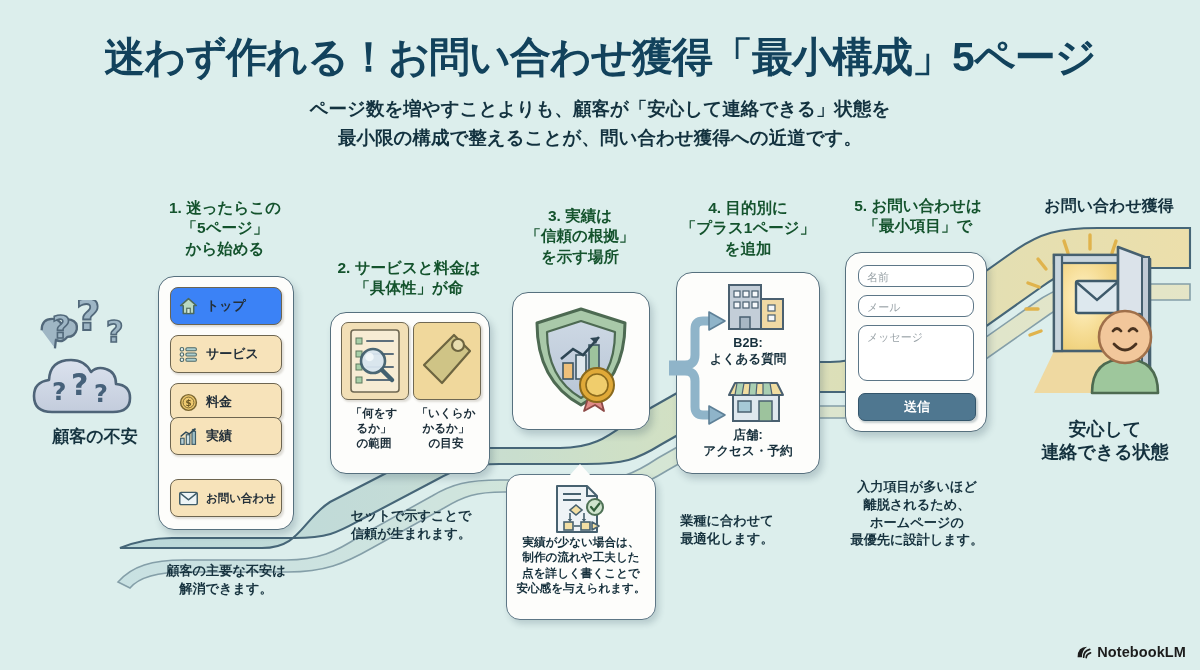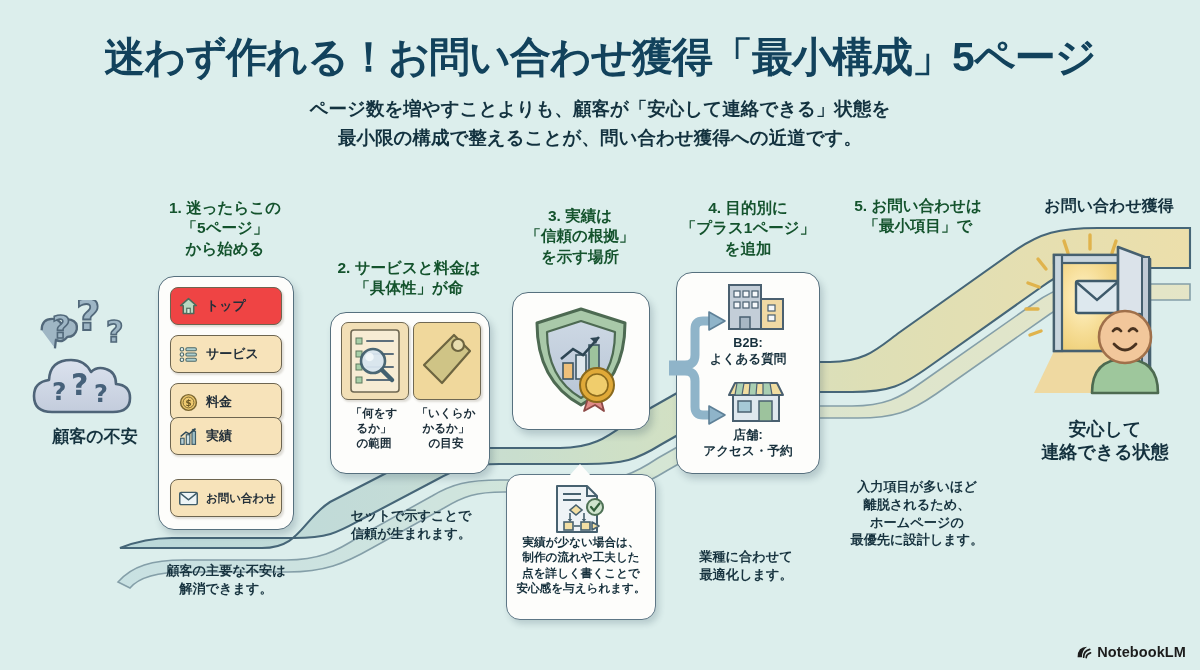--- a/index.html
+++ b/index.html
@@ -51,21 +51,21 @@
 
   
   #card1{left:158px;top:276px;width:134px;height:252px;}
   .menu-item{
     position:absolute;left:11px;width:112px;height:38px;
     border:1.4px solid #6d6550;border-radius:8px;
     display:flex;align-items:center;gap:7px;padding-left:7px;box-sizing:border-box;
     font-size:13px;font-weight:bold;color:#24303a;
     box-shadow:1.5px 2px 2px rgba(90,80,55,.18);
   }
-  .menu-item.accent{background:#ef4444;}
+  .menu-item.accent{background:#3b82f6;}
   .menu-item.plain{background:#f7e3ba;}
   .mi-label{white-space:nowrap;}
 
   
   #card2{left:330px;top:312px;width:158px;height:160px;}
   .sub-tile{
     position:absolute;top:9px;width:66px;height:76px;border-radius:7px;
     border:1.3px solid #6f6853;box-shadow:1.2px 1.6px 2px rgba(90,80,55,.18);
   }
   .sub-tile.left{left:10px;background:#f2dfb6;}
@@ -419,30 +419,36 @@
       </g>
       <rect x="15" y="24" width="13" height="11" fill="#a6c9d6" stroke="#4a6070" stroke-width="1.5"></rect>
       <rect x="36" y="24" width="13" height="20" fill="#9dc39d" stroke="#4a6070" stroke-width="1.5"></rect>
     </svg>
     <div class="c4-label" style="left:11px;top:154px;">
       <div>店舗:</div>
       <div>アクセス・予約</div>
     </div>
   </div>
 
-  <div class="caption" style="left:676px;top:512px;width:140px;margin-top:36px;">
+  <div class="caption" style="left:657px;top:512px;width:140px;">
     <div>業種に合わせて</div>
     <div>最適化します。</div>
   </div>
 
   <div class="step-title" style="left:838px;top:196px;width:160px;">
     <div>5. お問い合わせは</div>
     <div>「最小項目」で</div>
   </div>
 
+  <div class="card" id="card5">
+    <div class="field" style="top:12px;height:22px;">名前</div>
+    <div class="field" style="top:42px;height:22px;">メール</div>
+    <div class="field" style="top:72px;height:56px;">メッセージ</div>
+    <div id="submit-btn">送信</div>
+  </div>
 
   <div class="caption" style="left:842px;top:478px;width:150px;">
     <div>入力項目が多いほど</div>
     <div>離脱されるため、</div>
     <div>ホームページの</div>
     <div>最優先に設計します。</div>
   </div>
 
   <div class="right-top">お問い合わせ獲得</div>
 

